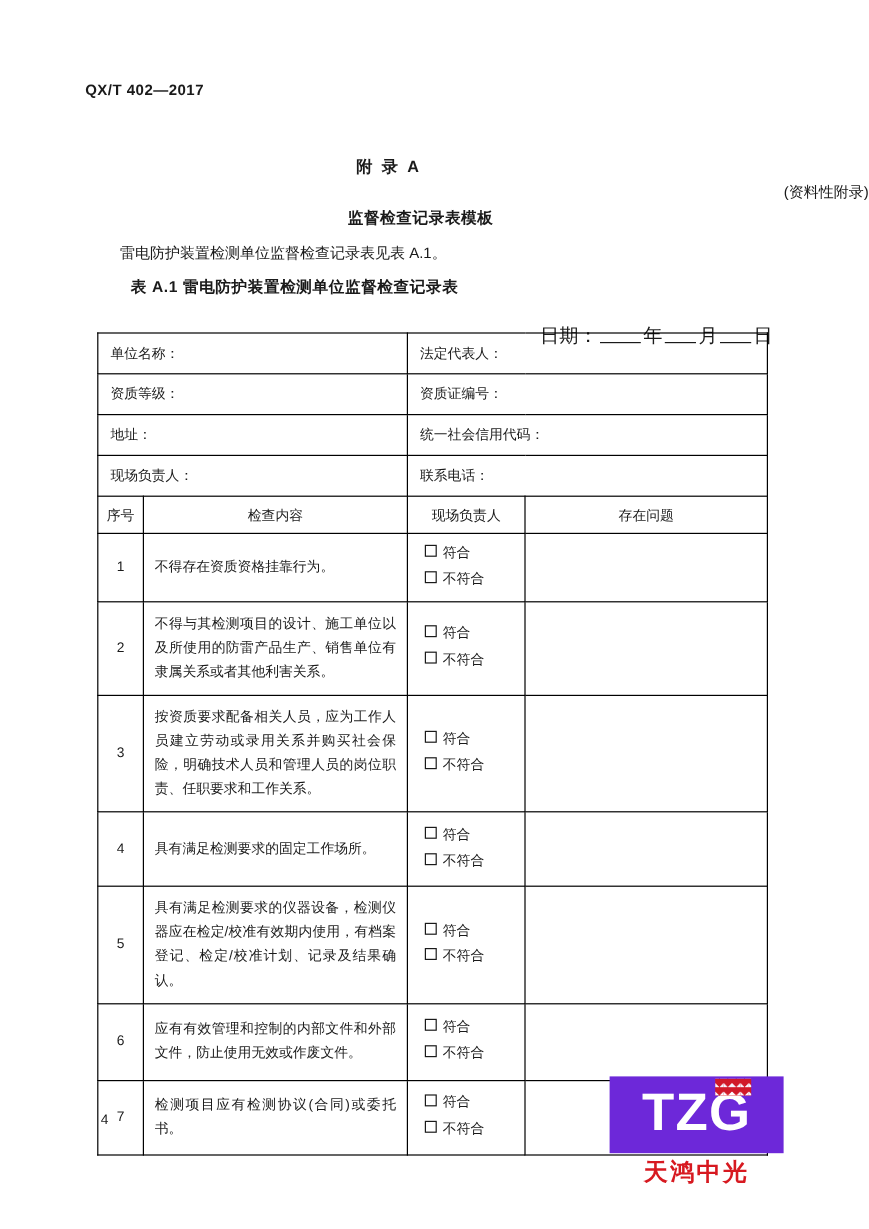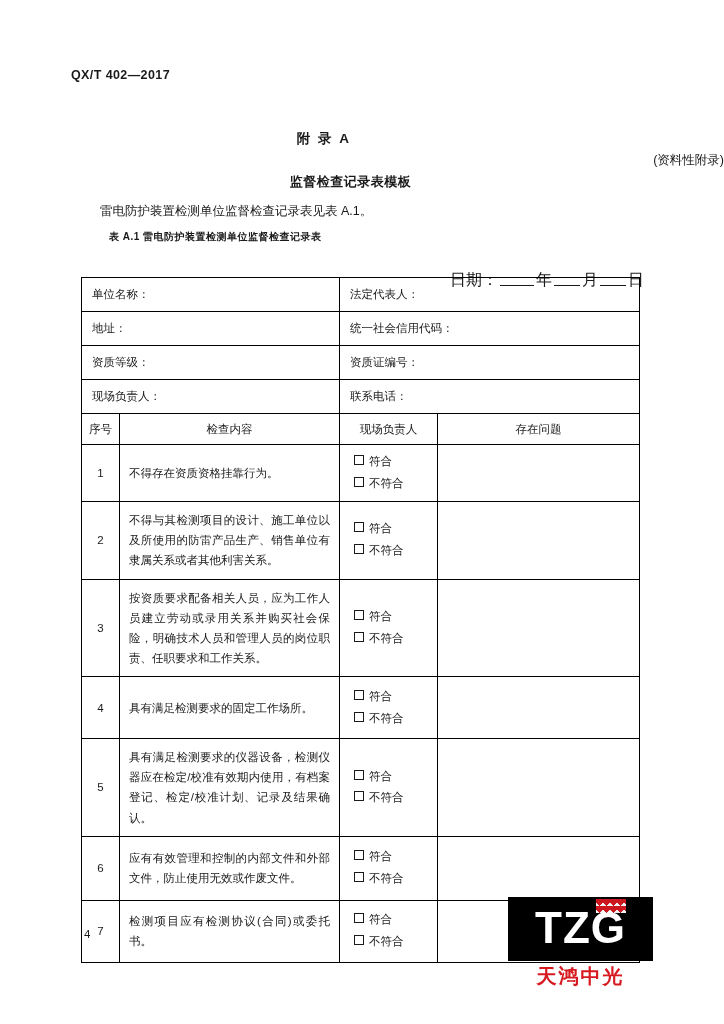--- a/index.html
+++ b/index.html
@@ -65,21 +65,21 @@
     position: absolute;
     top: 203px;
     left: 100px;
     font-size: 12.5px;
     font-family: "Liberation Sans", sans-serif;
   }
   .table-caption {
     position: absolute;
     top: 230px;
     left: 109px;
-    font-size: 10px;
+    font-size: 13px;
     font-weight: bold;
     font-family: "Liberation Sans", sans-serif;
     letter-spacing: 0.5px;
   }
   .date-line {
     position: absolute;
     top: 270px;
     right: 80px;
     font-size: 16px;
     font-family: Liberation Mono, monospace;
@@ -170,21 +170,21 @@
     left: 508px;
     top: 897px;
     width: 145px;
     height: 92px;
   }
   .logo .lbox {
     position: absolute;
     left: 0; top: 0;
     width: 145px;
     height: 64px;
-    background: #000000;
+    background: #6d28d9;
     color: #ffffff;
     font-family: "Liberation Sans", sans-serif;
     font-weight: bold;
     font-size: 44px;
     letter-spacing: 1px;
     text-align: center;
     line-height: 64px;
   }
   .logo .lbox .tletter {
     display: inline-block;
@@ -240,26 +240,26 @@
       <col class="col-content">
       <col class="col-conform">
       <col class="col-issue">
     </colgroup>
     <tbody>
       <tr>
         <td class="info-cell" colspan="2">单位名称：</td>
         <td class="info-cell" colspan="2">法定代表人：</td>
       </tr>
       <tr>
+        <td class="info-cell" colspan="2">资质等级：</td>
+        <td class="info-cell" colspan="2">资质证编号：</td>
+      </tr>
+      <tr>
         <td class="info-cell" colspan="2">地址：</td>
         <td class="info-cell" colspan="2">统一社会信用代码：</td>
-      </tr>
-      <tr>
-        <td class="info-cell" colspan="2">资质等级：</td>
-        <td class="info-cell" colspan="2">资质证编号：</td>
       </tr>
       <tr>
         <td class="info-cell" colspan="2">现场负责人：</td>
         <td class="info-cell" colspan="2">联系电话：</td>
       </tr>
 
       <tr>
         <td class="hdr">序号</td>
         <td class="hdr">检查内容</td>
         <td class="hdr">现场负责人</td>

